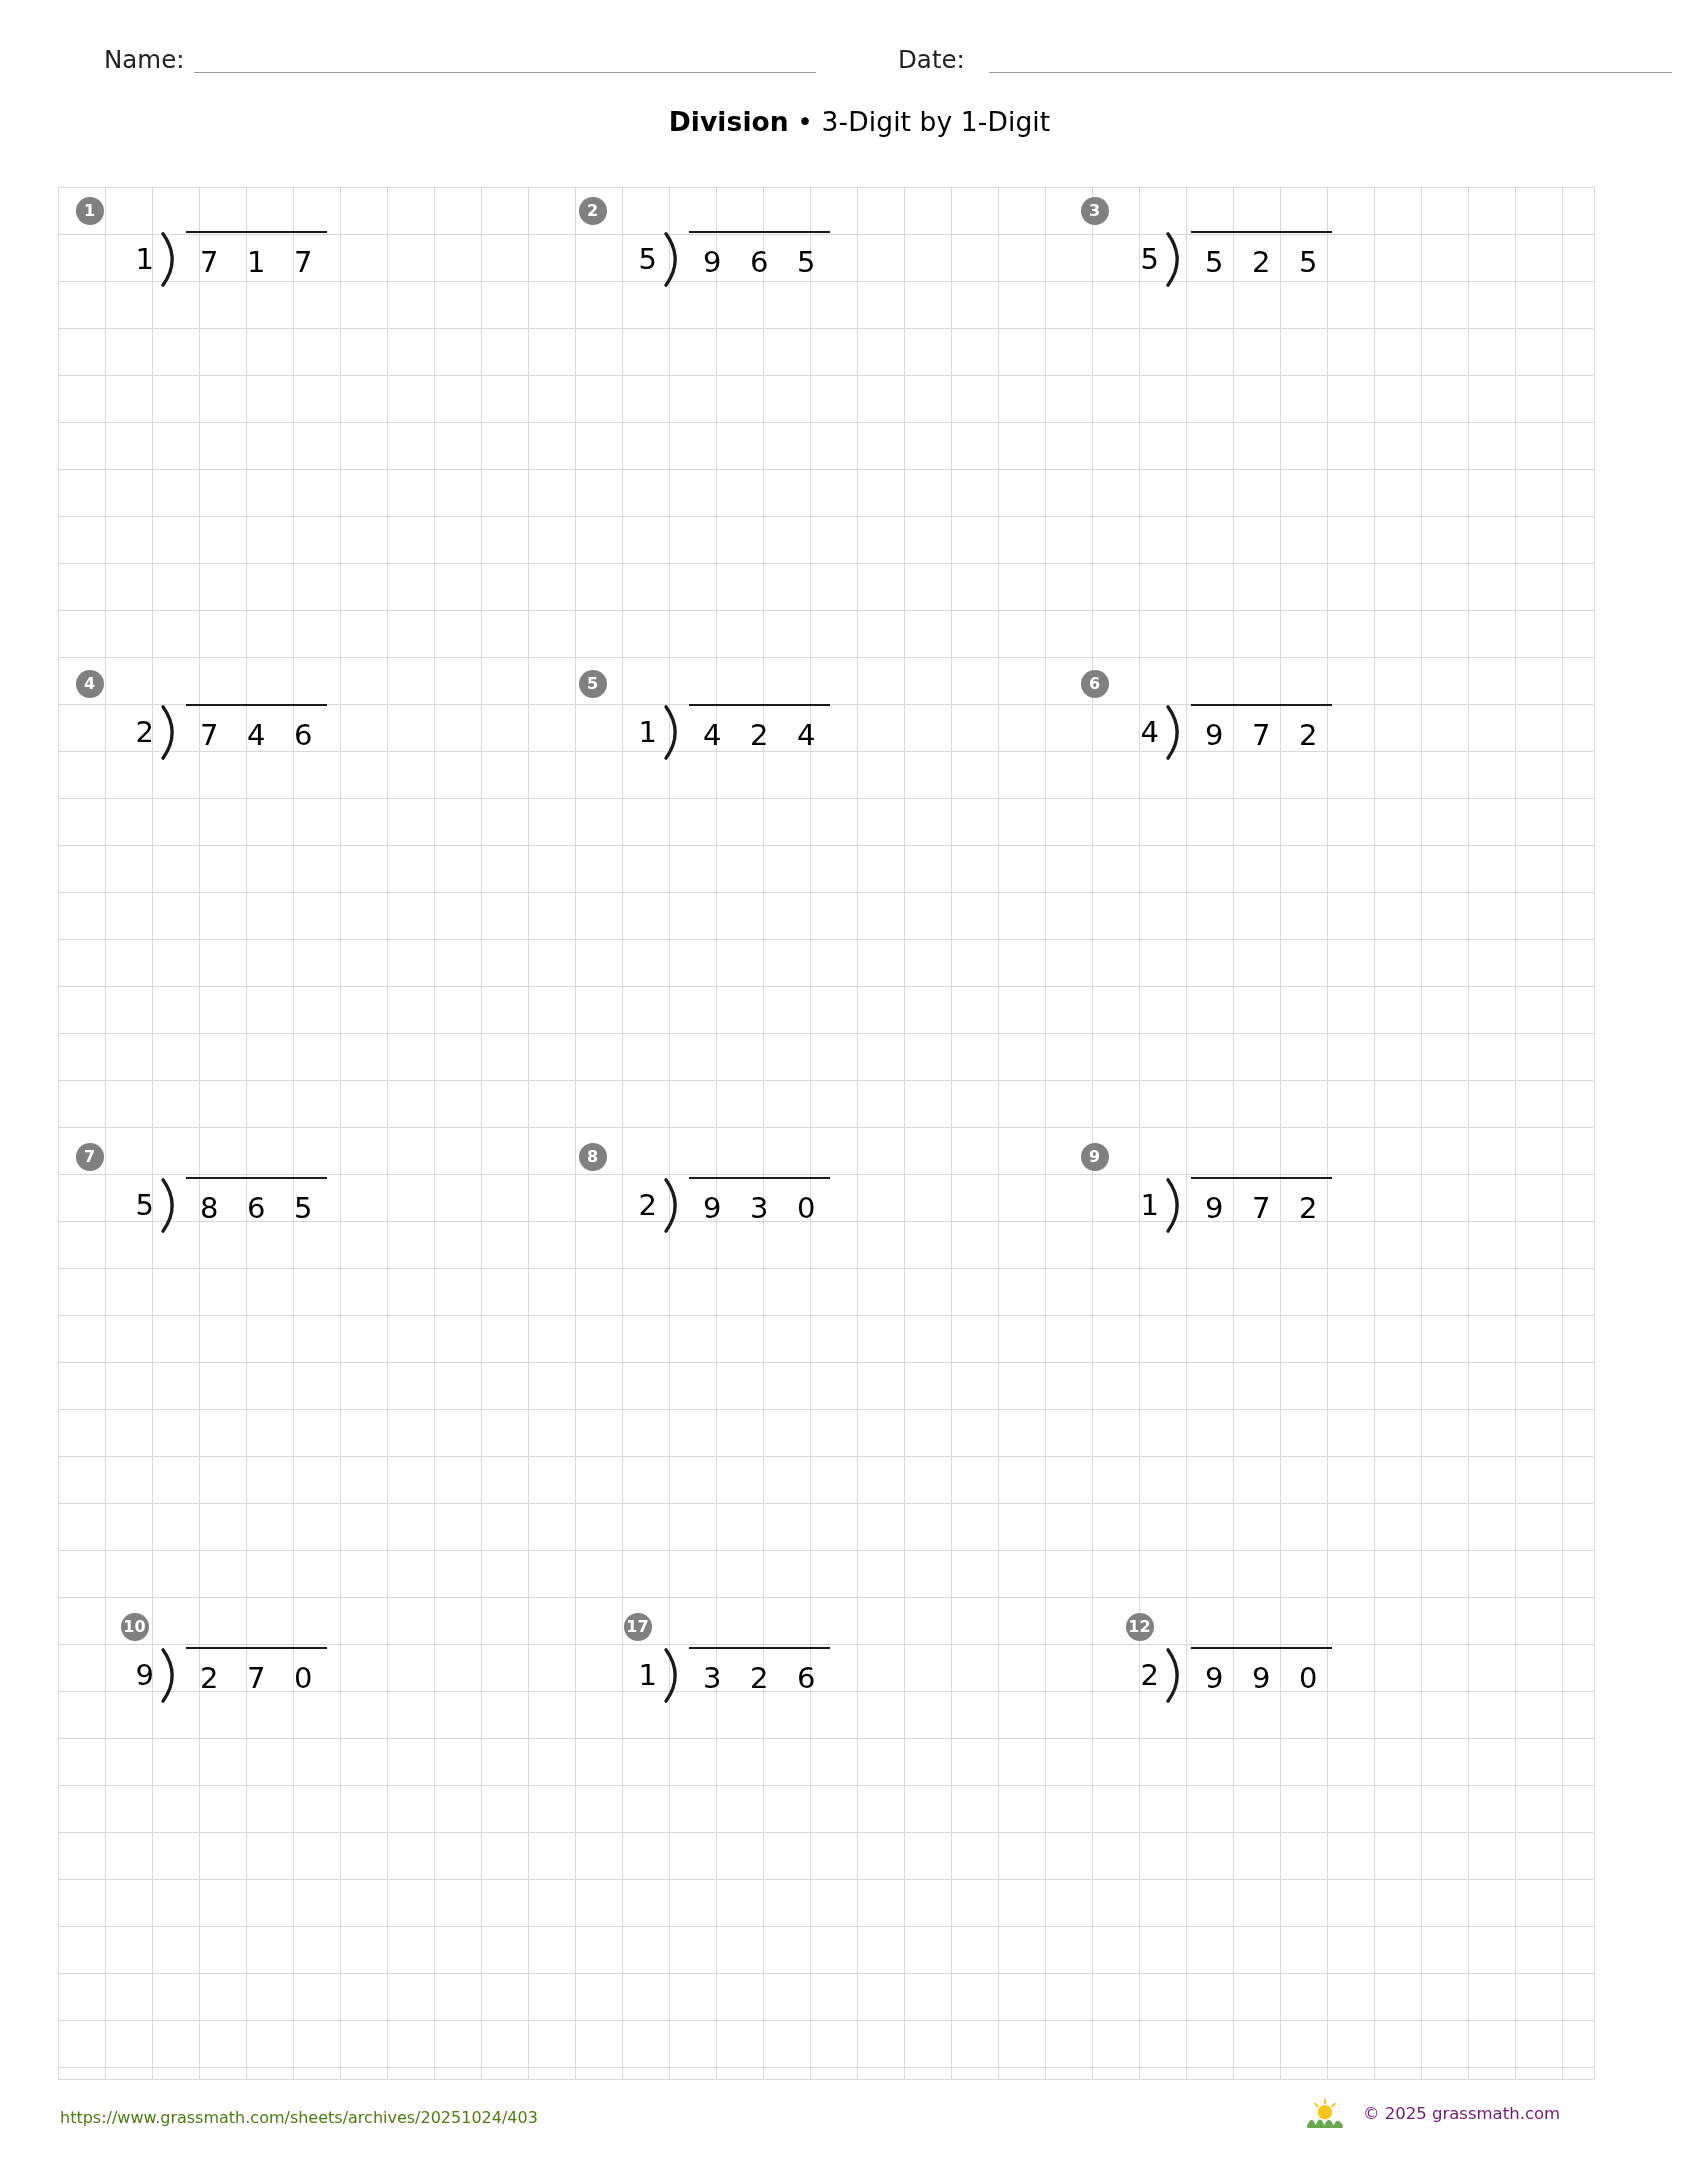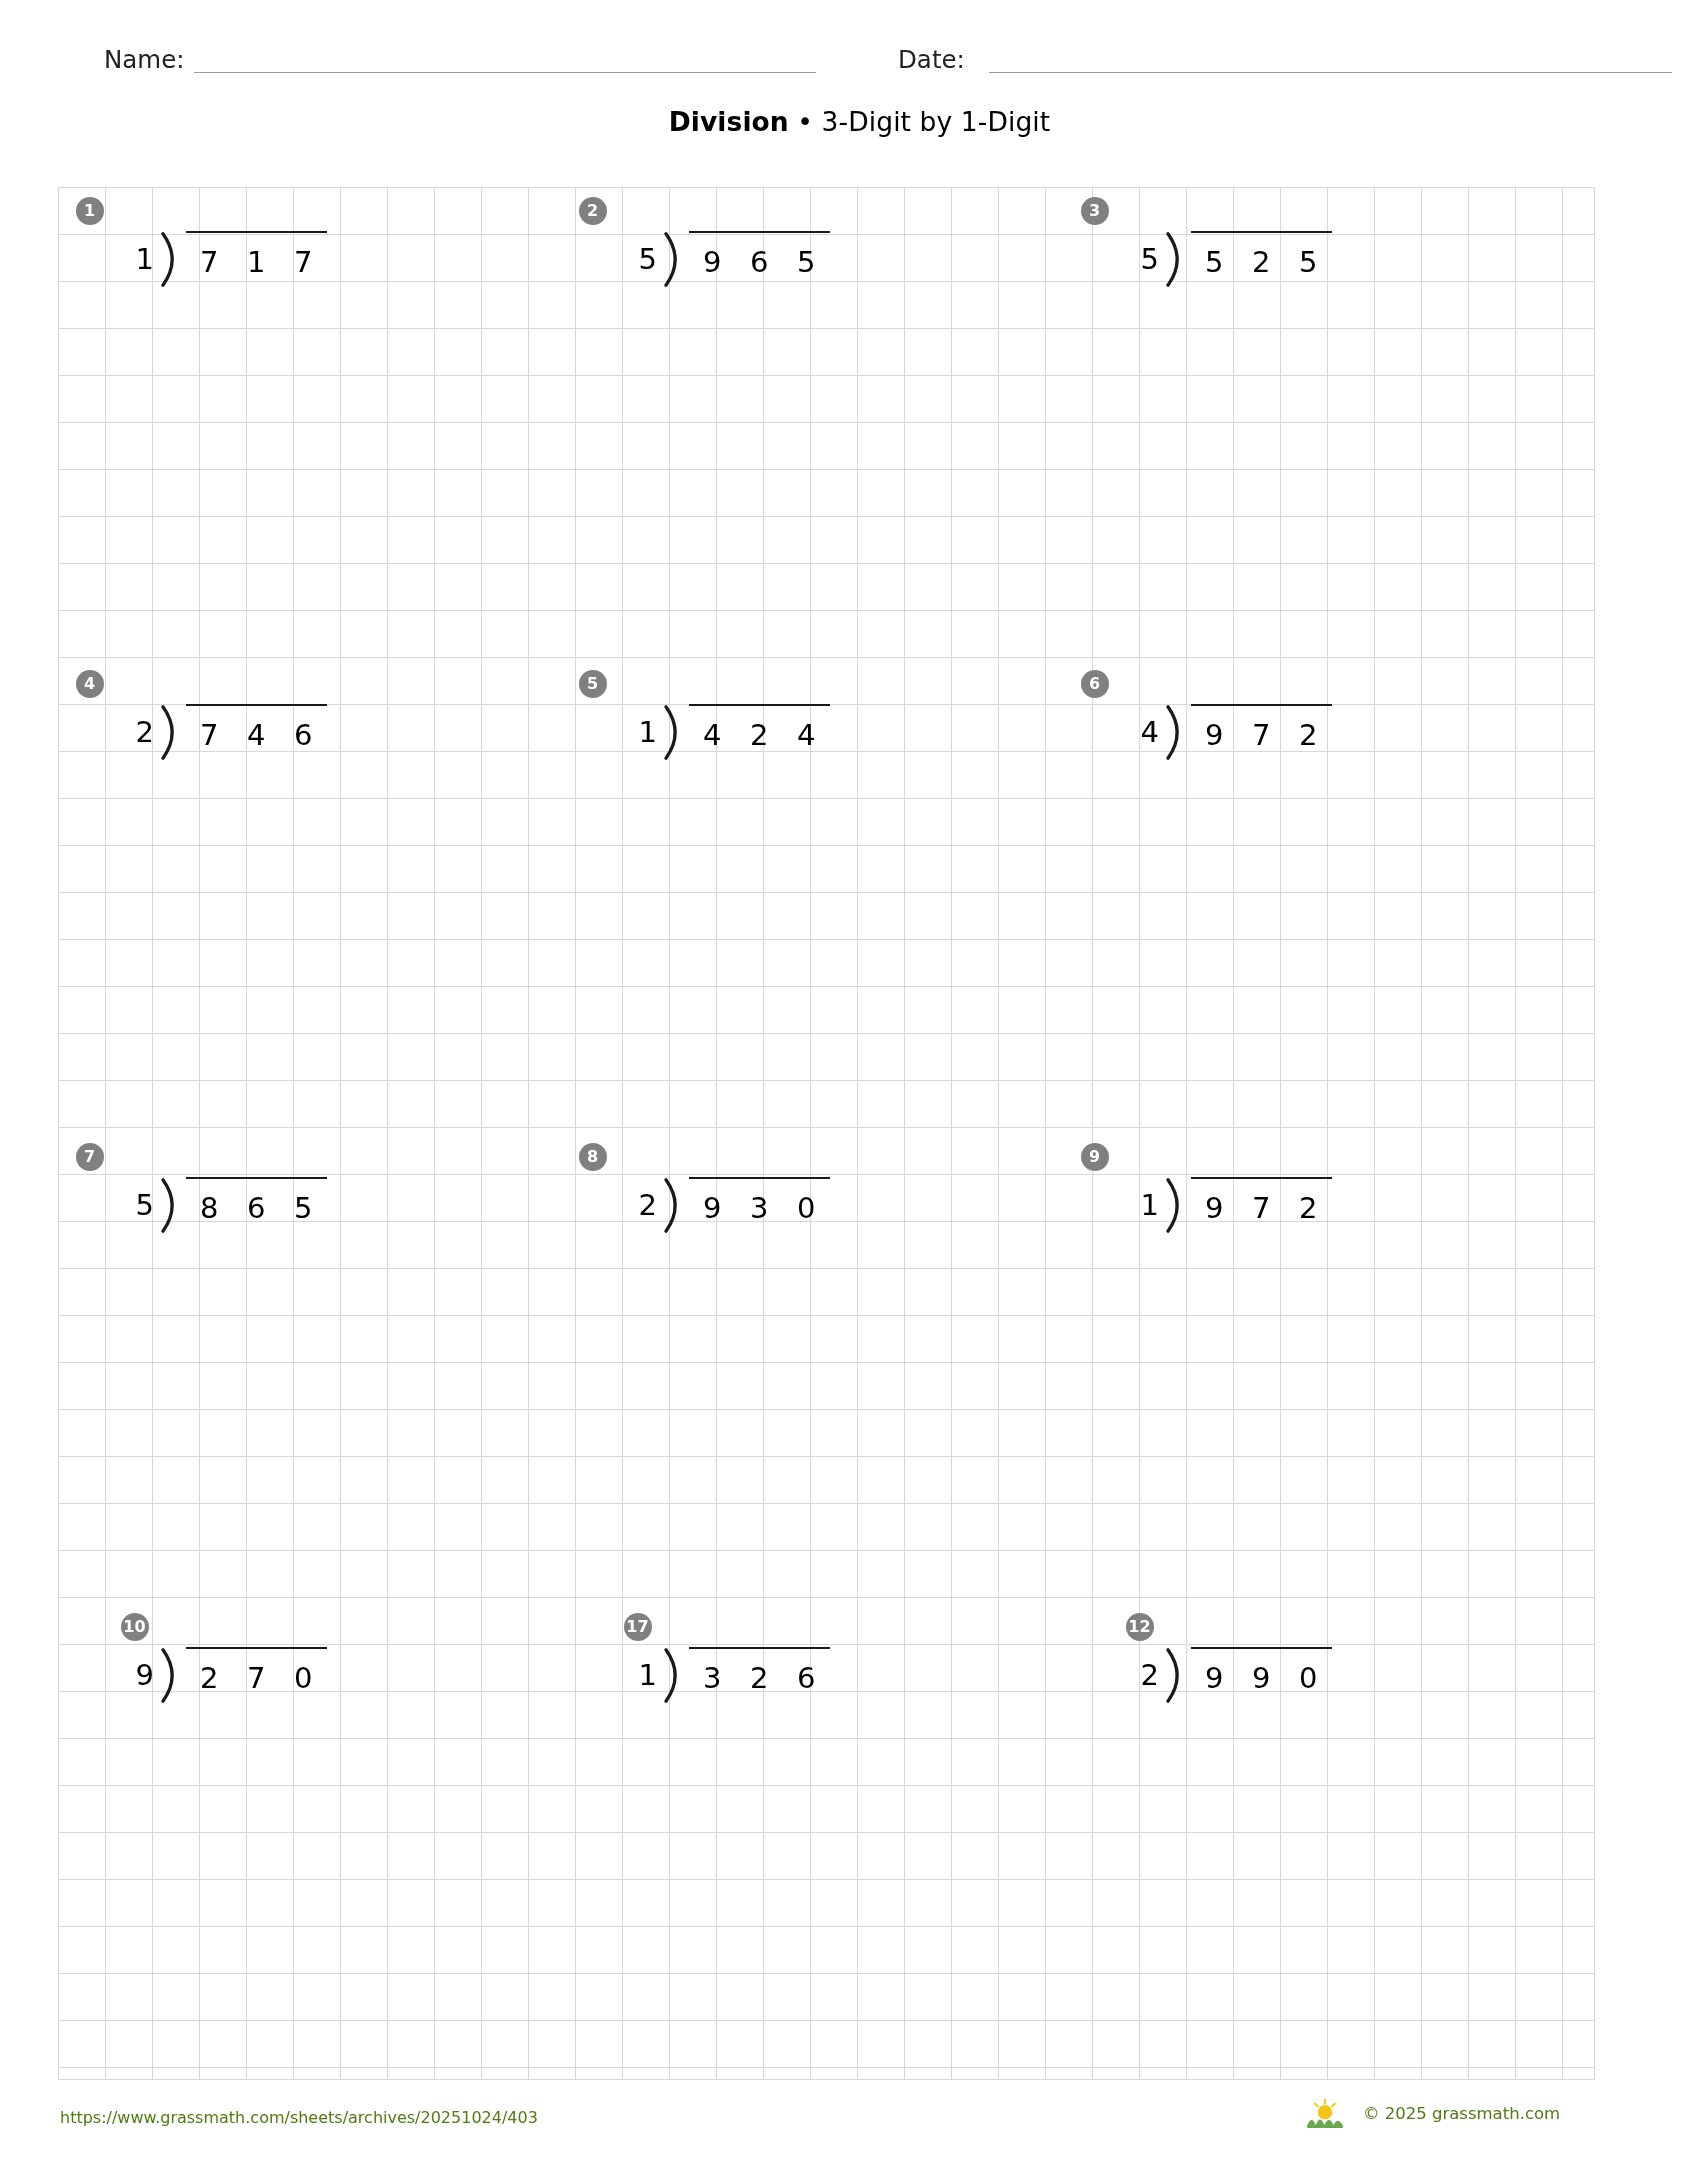--- a/index.html
+++ b/index.html
@@ -395,16 +395,16 @@
     <svg width="36" height="29" viewBox="0 0 54 44">
       <circle cx="27" cy="20" r="11" fill="#f5c518"></circle>
       <g stroke="#f5c518" stroke-width="3" stroke-linecap="round">
         <line x1="27" y1="1" x2="27" y2="7"></line>
         <line x1="12" y1="7" x2="16" y2="11"></line>
         <line x1="42" y1="7" x2="38" y2="11"></line>
       </g>
       <path d="M0 40 Q7 24 13 40 Q19 22 26 40 Q33 24 40 40 Q46 26 54 40 L54 44 L0 44 Z" fill="#6aa84f"></path>
     </svg>
   </div>
-  <div style="position:absolute;left:1363px;top:2104px;font-size:16.5px;color:#4d7c0f;">© 2025 grassmath.com</div>
+  <div style="position:absolute;left:1363px;top:2104px;font-size:16.5px;color:#701a75;">© 2025 grassmath.com</div>
 
 </div>
 
 
 </body></html>

